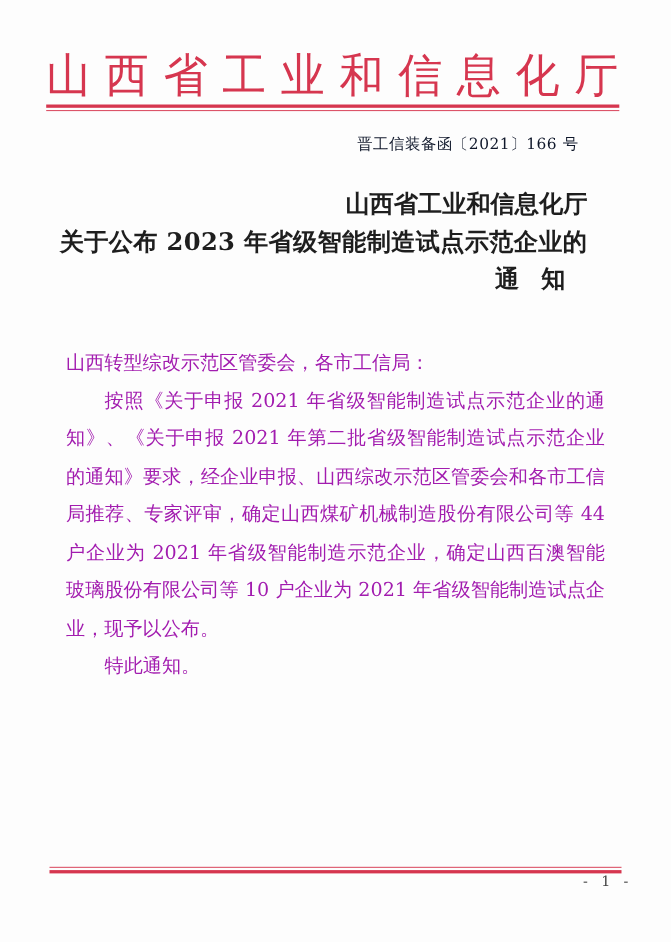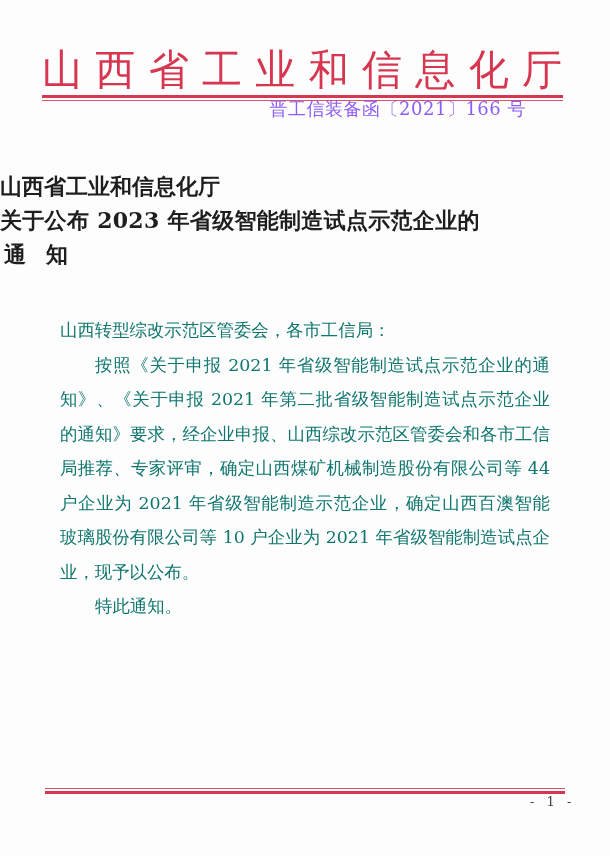--- a/index.html
+++ b/index.html
@@ -10,32 +10,32 @@
   .page { position: absolute; left: 0; top: 0; width: 610px; height: 856px; }
   .masthead {
     position: absolute; left: 42px; top: 45px; width: 520px; height: 48px;
     display: flex; justify-content: space-between; align-items: center;
     color: #d6364f; font-size: 40px; line-height: 48px; font-weight: normal;
     font-family: "DejaVu Serif", "Liberation Serif", serif;
   }
   .masthead span { display: inline-block; transform: scaleY(1.05); }
   .rule { position: absolute; background: #d6364f; }
   .doc-number {
-    position: absolute; right: 84px; top: 99px; font-size: 18px; line-height: 20px; color: #8b5cf6;
+    position: absolute; right: 84px; top: 121px; font-size: 14px; line-height: 20px; color: #0f172a;
     letter-spacing: 0.5px;
   }
   .title {
-    position: absolute; left: 0; width: 534px; text-align: left; font-weight: bold;
+    position: absolute; left: 0; width: 534px; text-align: right; font-weight: bold;
     font-size: 22px; color: #1e1e1e; line-height: 28px;
   }
   .title.l1 { top: 172px; }
   .title.l2 { top: 206px; letter-spacing: 0.3px; }
   .title.l3 { top: 240px; letter-spacing: 20px; padding-left: 4px; box-sizing: border-box; }
   .body-text {
-    position: absolute; left: 60px; width: 490px; font-size: 17.4px; color: #0f766e;
+    position: absolute; left: 60px; width: 490px; font-size: 17.4px; color: #a21caf;
     line-height: 34.5px; text-align: justify;
   }
   .body-text p { margin: 0; }
   .indent { text-indent: 35px; }
   .footer-page {
     position: absolute; left: 530px; top: 794px; font-size: 13px; color: #444; letter-spacing: 4px;
   }
 </style>
 </head>
 <body>

